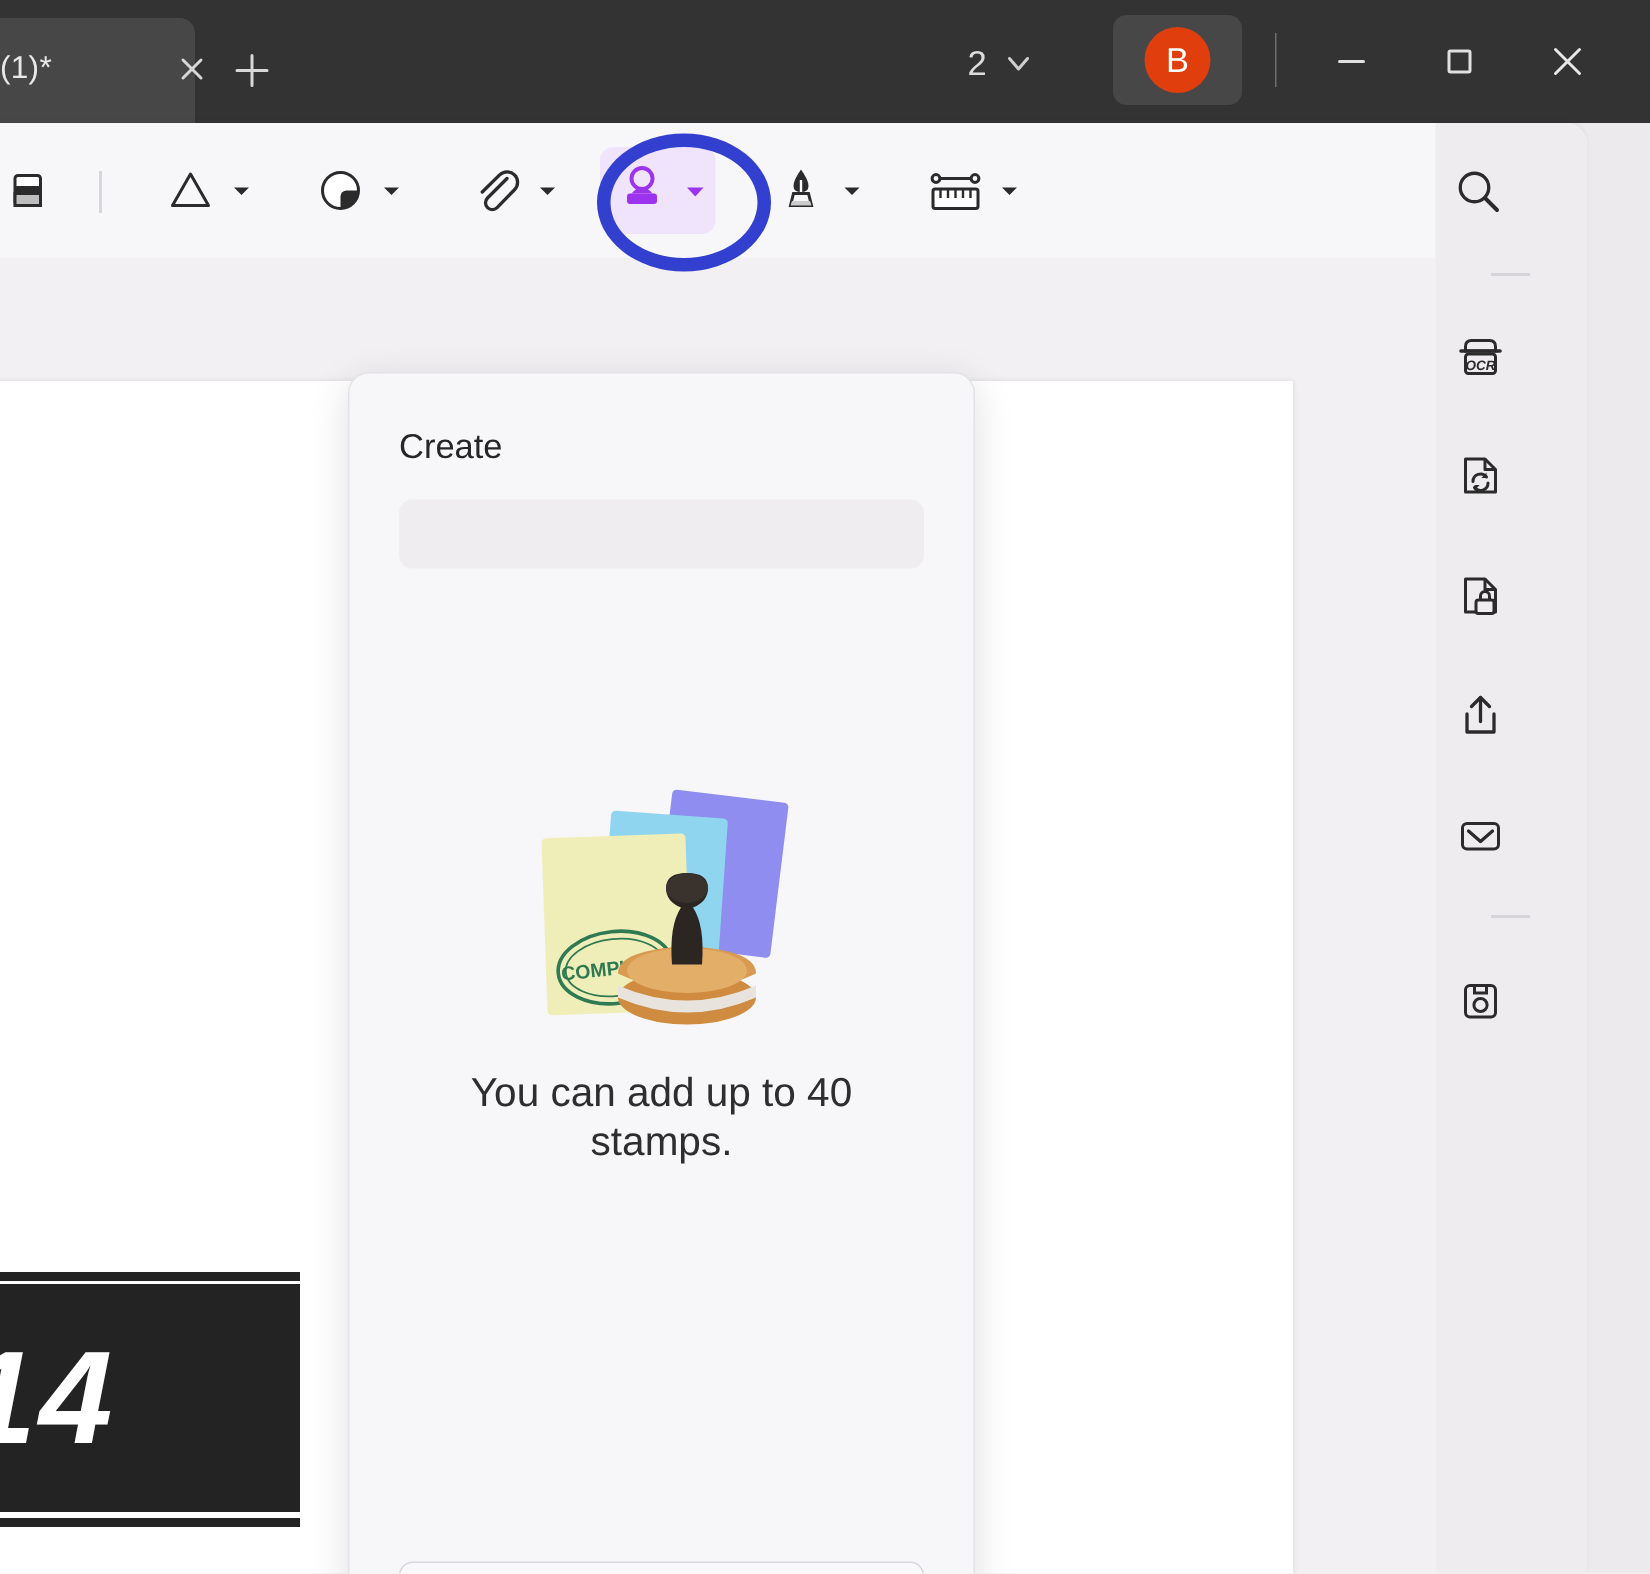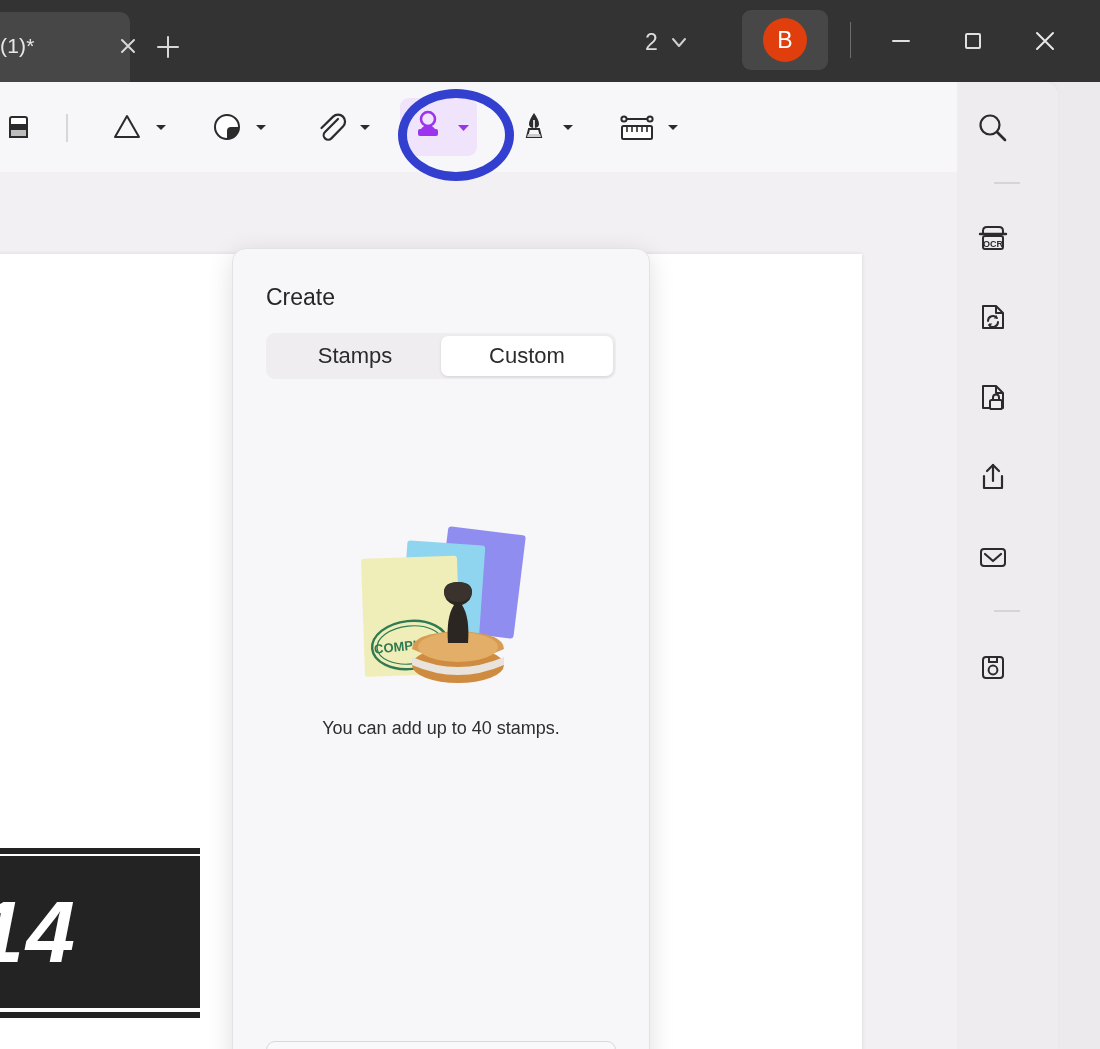--- a/index.html
+++ b/index.html
@@ -130,38 +130,38 @@
     display:flex;align-items:center;justify-content:center;
     font-size:22px;color:#2b2b2b;
   }
   .seg.left{left:3px;}
   .seg.right{left:175px;}
   .seg.sel{background:#ffffff;box-shadow:0 1px 3px rgba(0,0,0,.12);}
 
   .illus{position:absolute;left:115px;top:268px;width:195px;height:180px;}
   .empty-msg{
     position:absolute;left:40px;top:463px;width:336px;
-    text-align:center;font-size:18px;color:#2e2e2e;line-height:33px;
+    text-align:center;font-size:27px;color:#2e2e2e;line-height:33px;
   }
   .btn{
     position:absolute;left:33px;width:350px;height:47px;border-radius:9px;
     display:flex;align-items:center;justify-content:center;font-size:23px;
     box-sizing:border-box;
   }
   .btn.create{top:724px;background:#bb7ef7;color:#ffffff;}
   .btn.import{top:792px;background:#f9f8fa;border:1px solid #d9d7dc;color:#2b2b2b;}
 
   
   .sidebar{
     position:absolute;left:975px;top:0px;width:101px;height:967px;
     background:#eeecef;border-radius:0 14px 0 0;
   }
   .sbtn{
-    position:absolute;left:0;width:72px;height:60px;
-    display:flex;align-items:center;justify-content:center;border-radius:9px;
+    position:absolute;left:10px;width:72px;height:60px;
+    display:flex;align-items:center;justify-content:flex-start;border-radius:9px;font-style:italic;
   }
   .sdiv{position:absolute;left:37px;width:26px;height:2px;background:#d6d4d8;}
 </style>
 </head>
 <body>
 
 <div class="titlebar">
 
   <div class="tab">
     <span class="tab-label">(1)*</span>
@@ -312,26 +312,20 @@
         <div class="rule-bot"></div>
 
       </div>
     </div>
 
     <div class="panel">
 
       <div class="panel-title">Create</div>
 
       <div class="segmented">
-        <div class="seg left">
-          <span>Stamps</span>
-        </div>
-        <div class="seg right sel">
-          <span>Custom</span>
-        </div>
       </div>
 
       <svg class="illus" viewBox="0 0 195 180">
         <g transform="rotate(7 120 80)">
           <rect x="92" y="12" width="78" height="104" rx="3" fill="#8f8df0"></rect>
         </g>
         <g transform="rotate(4 95 90)">
           <rect x="55" y="26" width="78" height="104" rx="3" fill="#8fd5f0"></rect>
         </g>
         <g transform="rotate(-2 70 100)">

